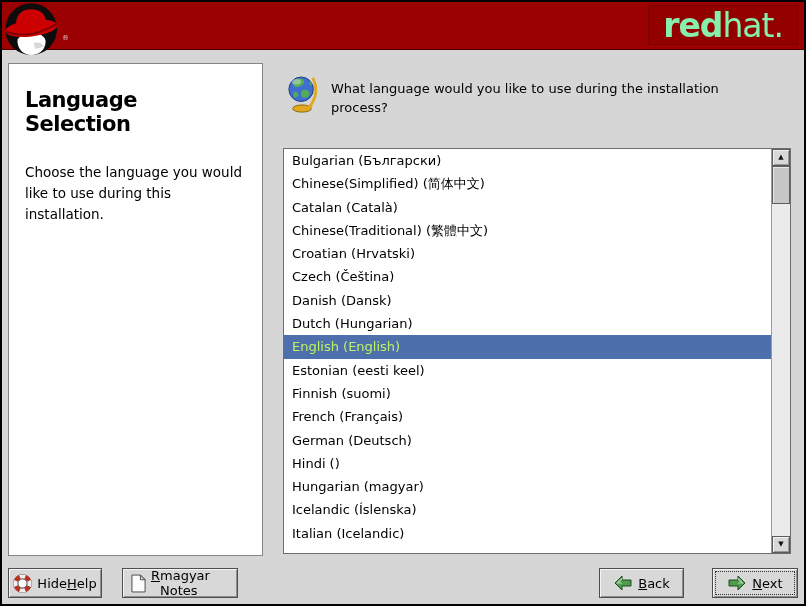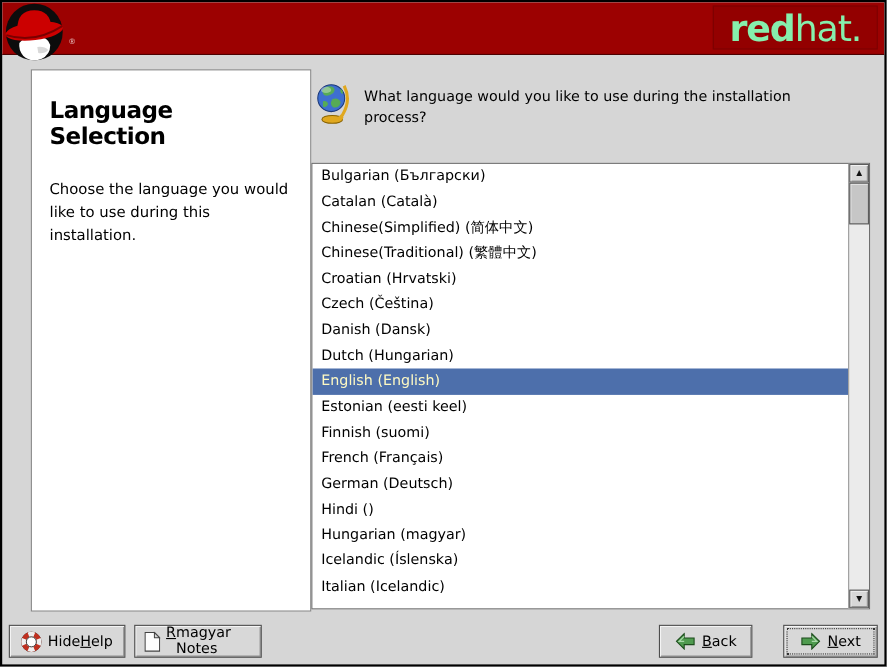--- a/index.html
+++ b/index.html
@@ -23,41 +23,41 @@
   }
   .wordmark { color:#86efac; font-size:33px; letter-spacing:-1px; line-height:1; }
   .wordmark .bold { font-weight:bold; }
   .wordmark .light { font-weight:normal; }
   .shadowman { position:absolute; left:2px; top:0px; width:58px; height:58px; z-index:5; }
   .trademark { position:absolute; left:60px; top:32px; color:rgba(255,255,255,.75); font-size:7px; z-index:6; }
 
   
   .help-panel {
     position:absolute; left:6px; top:61px; width:255px; height:493px;
-    background:#fff; border:1px solid #848484; padding:24px 16px;margin-left:20px;
+    background:#fff; border:1px solid #848484; padding:24px 16px;
   }
   .help-title { font-size:21px; font-weight:bold; margin:0 0 26px 0; letter-spacing:-0.5px; }
   .help-body { font-size:13.5px; line-height:1.55; margin:0; }
 
   
   .question-row { position:absolute; left:285px; top:70px; width:480px; display:flex; }
   .globe { width:32px; height:42px; margin-right:12px; flex:0 0 auto; }
   .question-text { font-size:13px; line-height:1.45; max-width:395px; padding-top:8px; }
 
   
   .list-box {
     position:absolute; left:281px; top:146px; width:508px; height:406px;
     background:#fff; border:1px solid #6e6e6e;
   }
   .list-rows { position:absolute; left:0; top:0; right:19px; bottom:0; overflow:hidden; }
   .lang-row {
     height:23.3px; line-height:23.3px; padding-left:8px;
     font-size:13px; white-space:nowrap; cursor:default;
   }
-  .lang-row.selected { background:var(--selection-blue,#4d6fab); color:#fef9c3; }
+  .lang-row.selected { background:var(--selection-blue,#4d6fab); color:#bef264; }
 
   
   .scrollbar {
     position:absolute; right:0; top:0; bottom:0; width:19px;
     background:#ebebeb; border-left:1px solid #9a9a9a;
   }
   .scroll-btn {
     position:absolute; left:0; width:18px; height:17px;
     background:#d8d8d8; border:1px solid #5c5c5c;
     box-shadow:inset 1px 1px 0 #f2f2f2, inset -1px -1px 0 #979797;
@@ -74,21 +74,21 @@
   
   .btn {
     position:absolute; top:566px; height:30px;
     display:flex; align-items:center; justify-content:center; gap:5px;
     background:#d8d8d8; border:1px solid #4e4e4e;
     box-shadow:inset 1px 1px 0 #f4f4f4, inset -1px -1px 0 #8f8f8f;
     font-size:13px; padding:0 8px; cursor:default;
   }
   .btn .mn { text-decoration:underline; }
   .btn svg { flex:0 0 auto; }
-  #btn-hide-help { left:6px; width:106px; }
+  #btn-hide-help { left:6px; width:94px; }
   #btn-release-notes { left:120px; width:116px; }
   #btn-back { left:597px; width:85px; }
   #btn-next { left:710px; width:86px; outline:1px dotted #333; outline-offset:-4px; }
   .btn-label-group { display:flex; }
 </style>
 </head>
 <body>
 
 <div class="window">
 
@@ -127,24 +127,24 @@
     </svg>
     <div class="question-text">What language would you like to use during the installation process?</div>
   </div>
 
   <div class="list-box">
     <div class="list-rows">
         <div class="lang-row">
     <span>Bulgarian (Български)</span>
   </div>
         <div class="lang-row">
+    <span>Chinese(Simplified) (简体中文)</span>
+  </div>
+        <div class="lang-row">
     <span>Catalan (Català)</span>
-  </div>
-        <div class="lang-row">
-    <span>Chinese(Simplified) (简体中文)</span>
   </div>
         <div class="lang-row">
     <span>Chinese(Traditional) (繁體中文)</span>
   </div>
         <div class="lang-row">
     <span>Croatian (Hrvatski)</span>
   </div>
         <div class="lang-row">
     <span>Czech (Čeština)</span>
   </div>

